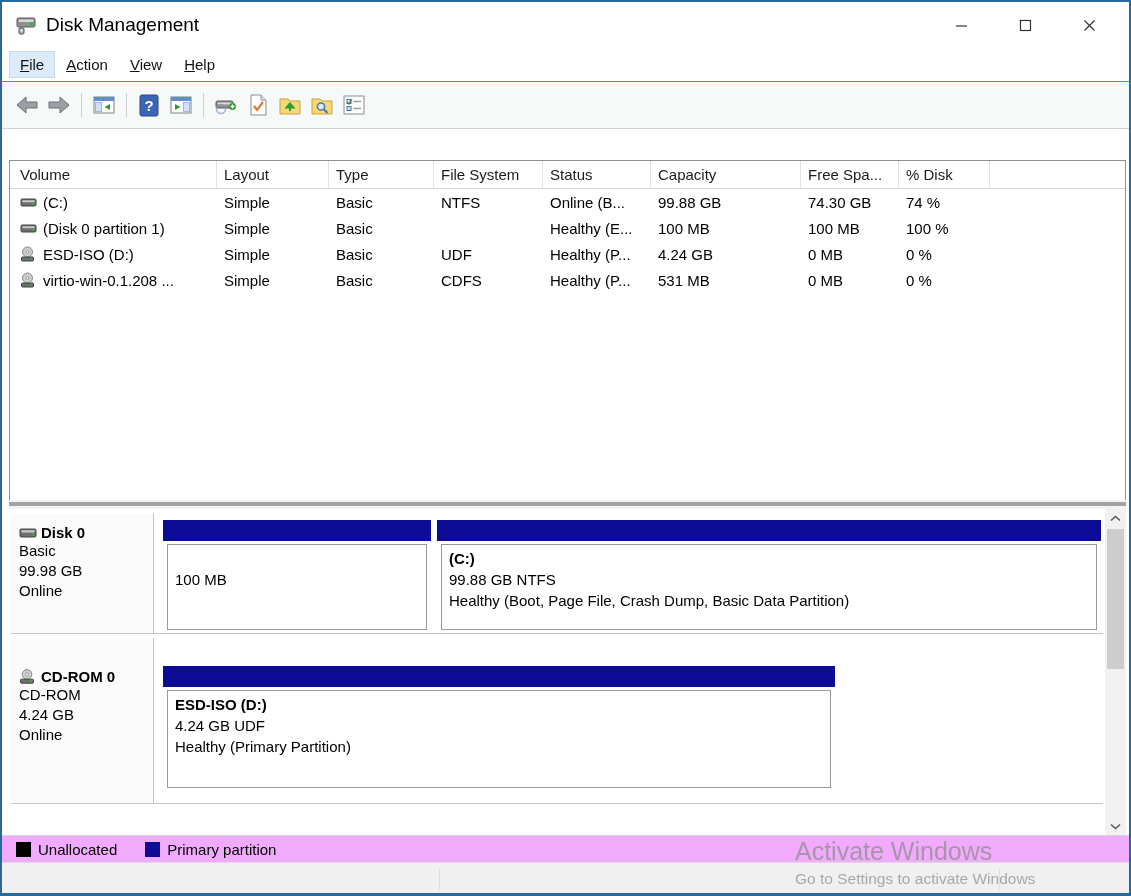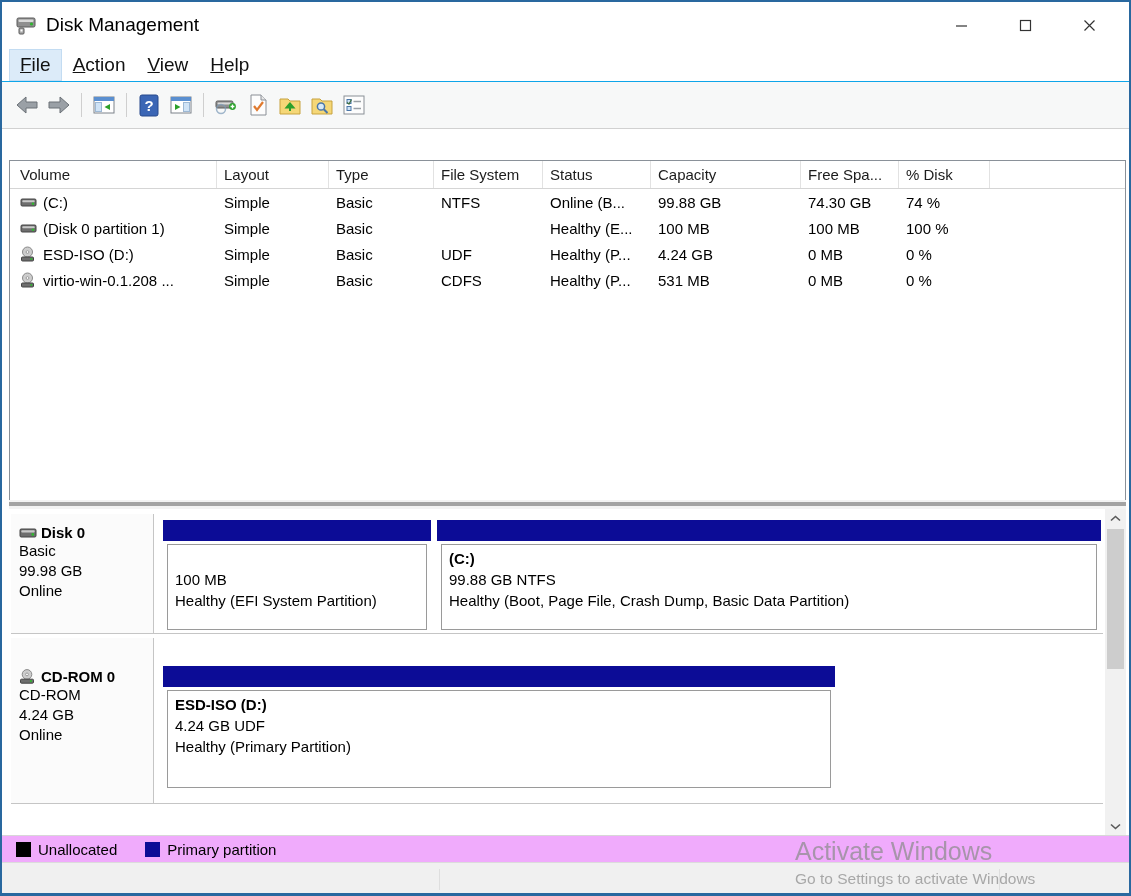--- a/index.html
+++ b/index.html
@@ -6,21 +6,21 @@
   .window{position:relative;width:1131px;height:896px;background:#ffffff;box-sizing:border-box;
           border:2px solid #29689f;border-bottom-width:3px;overflow:hidden;}
   
   .titlebar{position:absolute;left:0;top:0;right:0;height:46px;background:#fff;display:flex;align-items:center;}
   .title-icon{margin-left:12px;width:24px;height:24px;flex:0 0 auto;}
   .title-text{margin-left:8px;font-size:19px;color:#000;}
   .win-controls{position:absolute;right:8px;top:0;height:46px;display:flex;}
   .win-btn{width:64px;height:46px;display:flex;align-items:center;justify-content:center;cursor:pointer;}
   
   .menubar{position:absolute;left:0;top:46px;right:0;height:33px;background:#fff;border-bottom:2px solid #0ea5e9;
-           display:flex;align-items:center;font-size:19px;color:#111;}
+           display:flex;align-items:center;font-size:15px;color:#111;}
   .menu-item{display:inline-block;padding:4px 10px;margin-right:2px;cursor:default;}
   .menu-item::first-letter{text-decoration:underline;}
   .menu-item.active{background:#dcebf9;outline:1px solid #c3dcf2;}
   .menu-item:first-child{margin-left:8px;}
   
   .toolbar{position:absolute;left:0;top:80px;right:0;height:46px;background:#f7f8f8;border-bottom:1px solid #d1d1d1;
            display:flex;align-items:center;}
   .tb-btn{width:30px;height:30px;display:flex;align-items:center;justify-content:center;margin:0 1px;}
   .tb-sep{width:1px;height:24px;background:#cfcfcf;margin:0 6px;}
   .toolbar .first{margin-left:10px;}
@@ -309,21 +309,20 @@
         <div class="dline">Basic</div>
         <div class="dline">99.98 GB</div>
         <div class="dline">Online</div>
       </div>
       <div class="graph">
         <div class="part d0p0">
           <div class="strip"></div>
           <div class="pbody">
             <div class="pline pname"></div>
             <div class="pline">100 MB</div>
-            <div class="pline">Healthy (EFI System Partition)</div>
           </div>
         </div>
         <div class="part d0p1">
           <div class="strip"></div>
           <div class="pbody">
             <div class="pline pname">(C:)</div>
             <div class="pline">99.88 GB NTFS</div>
             <div class="pline">Healthy (Boot, Page File, Crash Dump, Basic Data Partition)</div>
           </div>
         </div>

